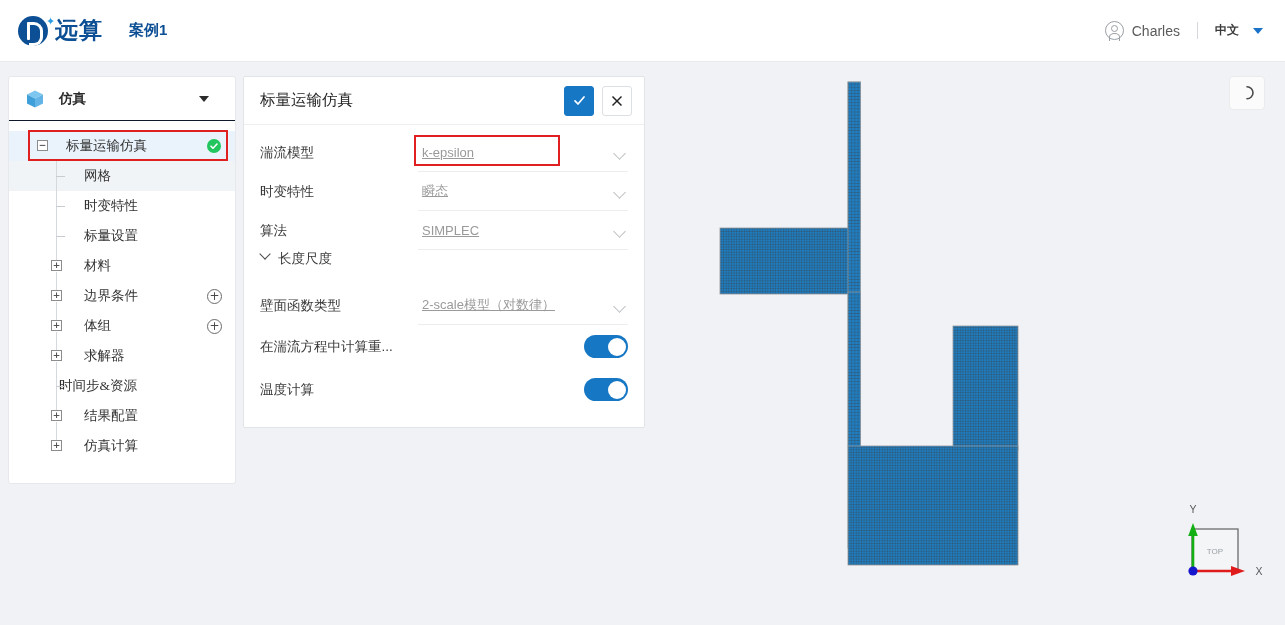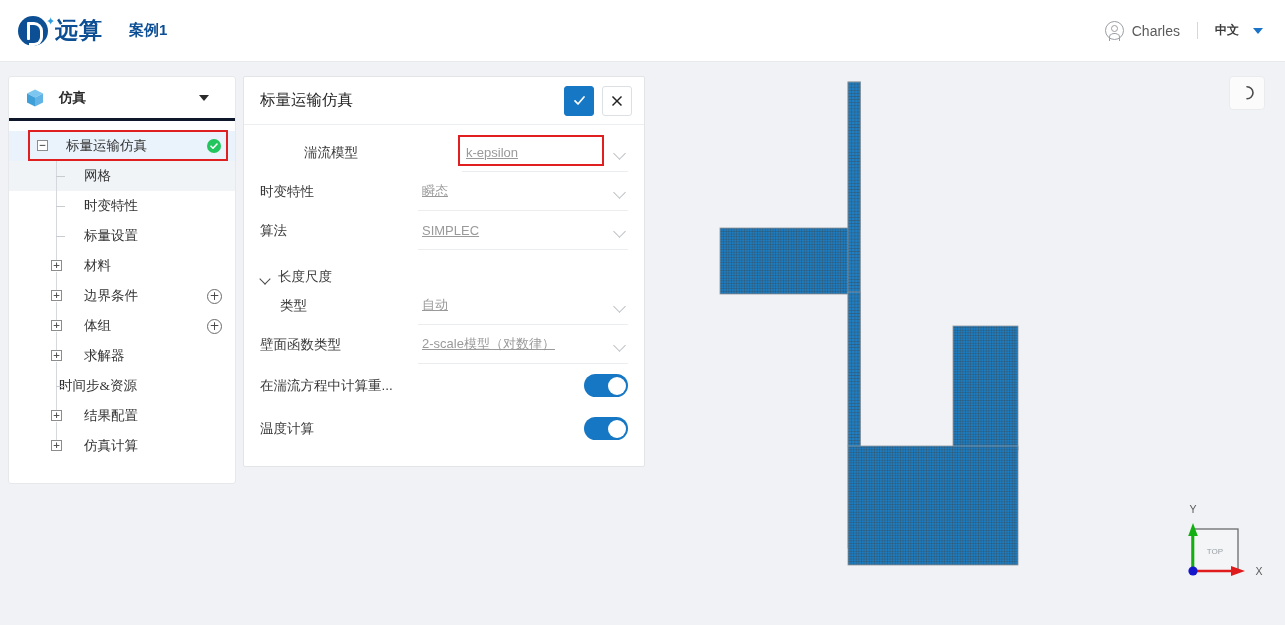--- a/index.html
+++ b/index.html
@@ -104,21 +104,21 @@
     position: absolute; left: 8px; top: 14px;
     width: 228px;
     background: #ffffff;
     border: 1px solid #e6e8eb;
     border-radius: 3px;
   }
   .sidebar-head {
     height: 44px;
     display: flex; align-items: center;
     padding: 0 26px 0 16px;
-    border-bottom: 3px solid #0f172a;
+    border-bottom: 1px solid #0f172a;
   }
   .cube-icon {
     width: 20px; height: 20px; position: relative; flex: 0 0 auto;
   }
   .cube-icon svg { display: block; }
   .sidebar-head-label {
     margin-left: 14px;
     font-size: 13.5px; font-weight: 700; color: #2b2b2b;
   }
   .head-caret {
@@ -239,21 +239,21 @@
   }
   .fcaret::before {
     content: "";
     position: absolute; left: 0; top: 0;
     width: 8px; height: 8px;
     border-right: 1.3px solid #bcc0c4;
     border-bottom: 1.3px solid #bcc0c4;
     transform: rotate(45deg);
   }
   .group-row {
-    height: 36px; display: flex; align-items: flex-end;
+    height: 36px; display: flex; align-items: flex-start;
     font-size: 13.5px; color: #3a3a3a;
   }
   .group-chev {
     width: 11px; height: 11px; position: relative; margin-right: 7px;
   }
   .group-chev::before {
     content: "";
     position: absolute; left: 1px; top: 0px;
     width: 7px; height: 7px;
     border-right: 1.4px solid #4a4a4a;
@@ -457,21 +457,21 @@
           <svg width="14" height="14" viewBox="0 0 14 14">
               <line x1="2.5" y1="2.5" x2="11.5" y2="11.5" stroke="#222" stroke-width="1.5"></line>
               <line x1="11.5" y1="2.5" x2="2.5" y2="11.5" stroke="#222" stroke-width="1.5"></line>
             </svg>
         </span>
       </span>
     </div>
 
     <div class="props-body">
 
-      <div class="frow" style="position:relative;margin-left:44px;">
+      <div class="frow" style="position:relative;">
         <span class="flabel">湍流模型</span>
         <span class="fctrl">
           <span class="fval">k-epsilon</span>
           <span class="fcaret"></span>
         </span>
         <span class="red-outline" style="left:154px; top:2px; width:146px; height:31px;"></span>
       </div>
 
       <div class="frow">
         <span class="flabel">时变特性</span>
@@ -487,27 +487,20 @@
           <span class="fval">SIMPLEC</span>
           <span class="fcaret"></span>
         </span>
       </div>
 
       <div class="group-row">
         <span class="group-chev"></span>
         <span>长度尺度</span>
       </div>
 
-      <div class="frow">
-        <span class="flabel indent-1">类型</span>
-        <span class="fctrl">
-          <span class="fval">自动</span>
-          <span class="fcaret"></span>
-        </span>
-      </div>
 
 
       <div class="frow">
         <span class="flabel">壁面函数类型</span>
         <span class="fctrl">
           <span class="fval">2-scale模型（对数律）</span>
           <span class="fcaret"></span>
         </span>
       </div>
 

